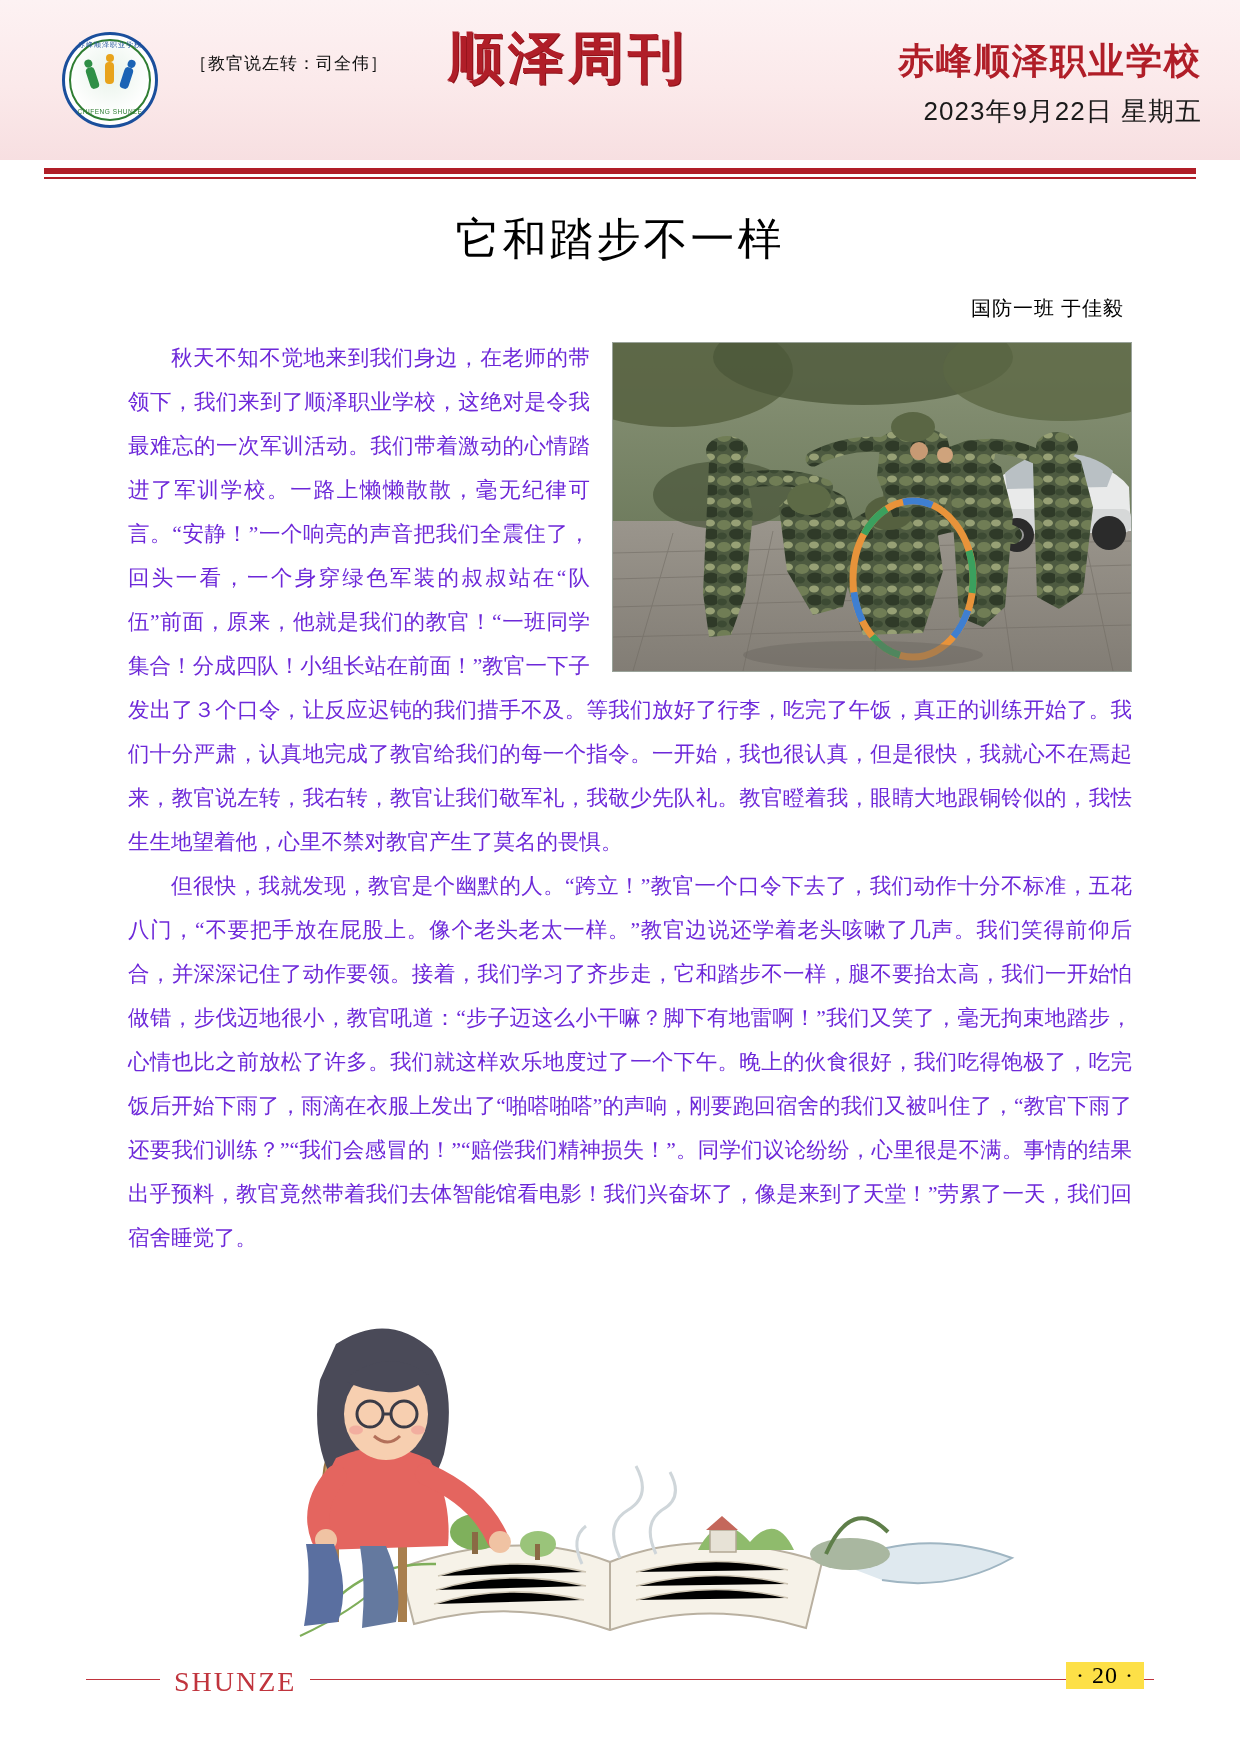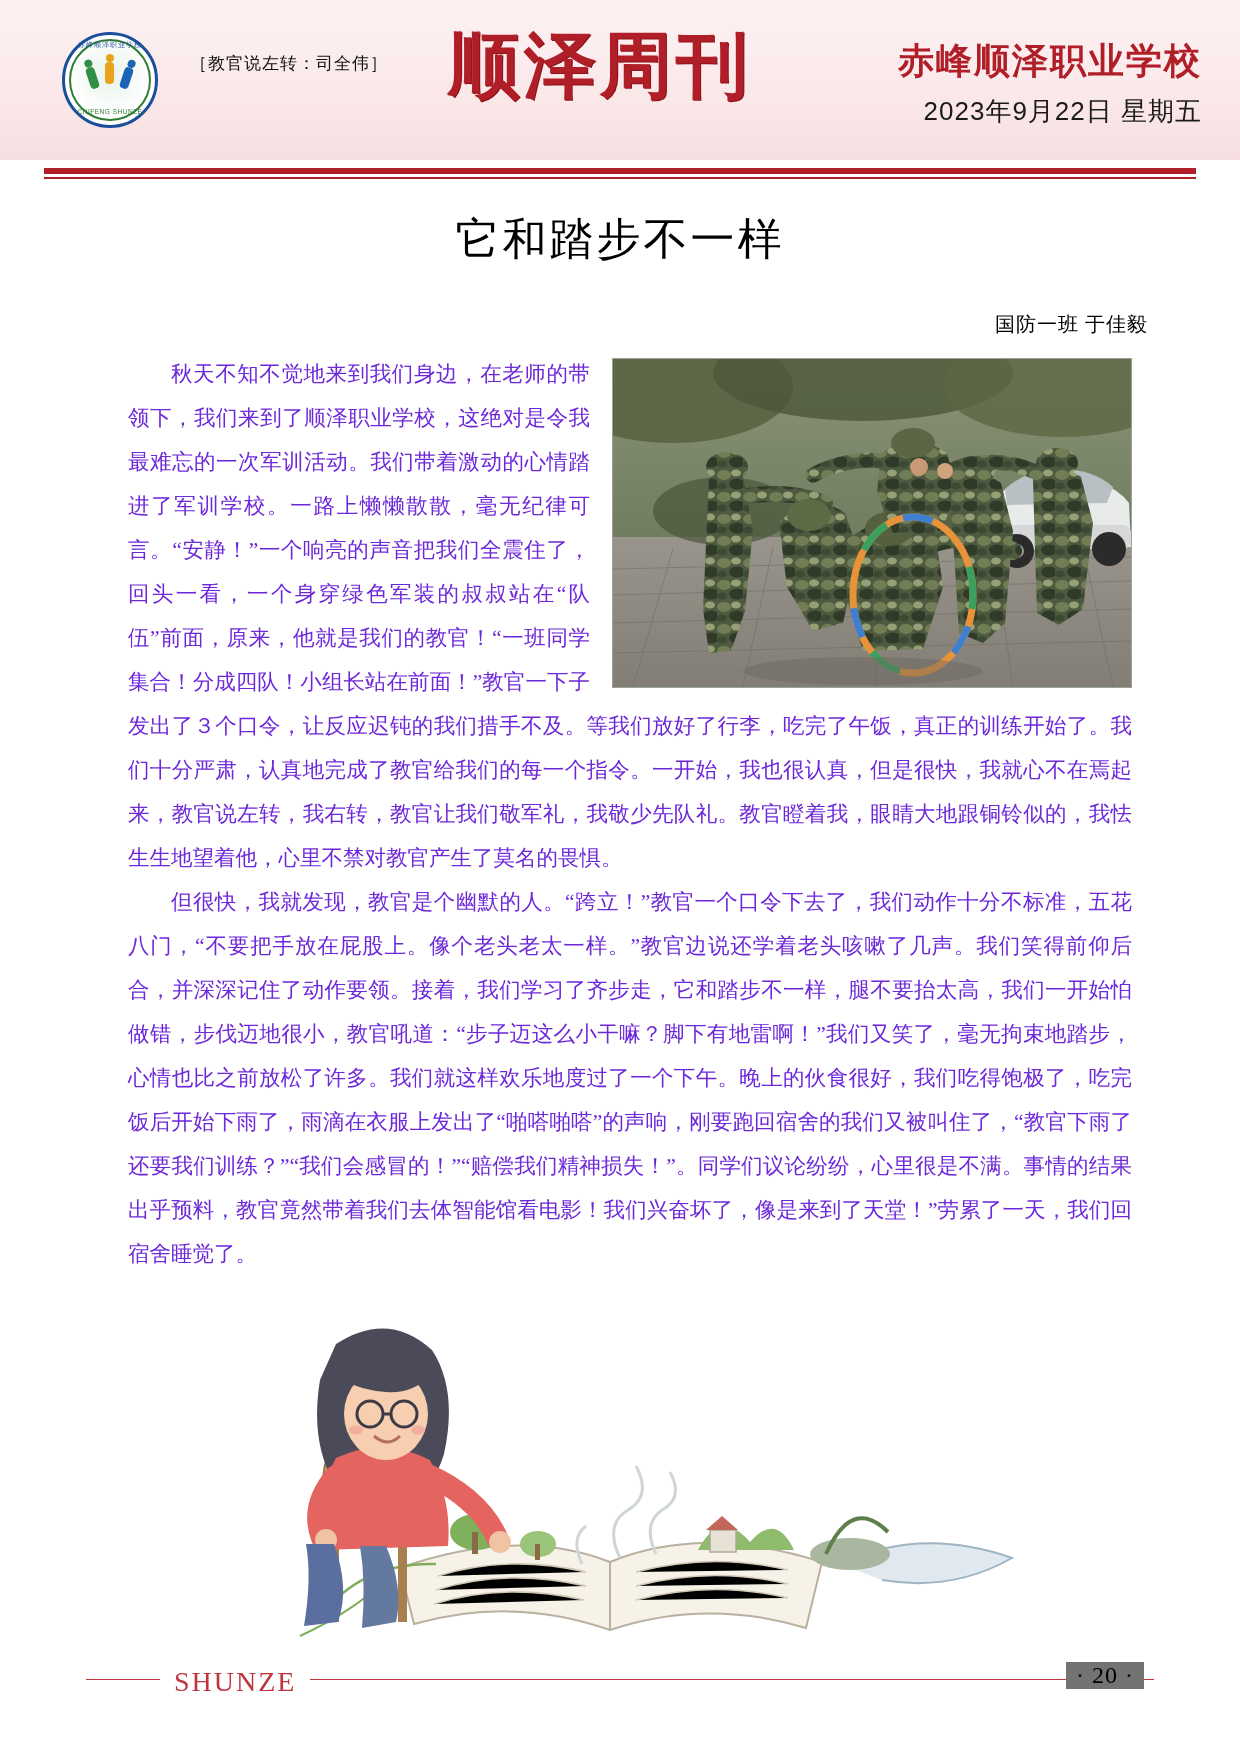--- a/index.html
+++ b/index.html
@@ -119,21 +119,21 @@
     font-size: 17px;
     color: #111111;
     letter-spacing: 1px;
     font-family: "Liberation Sans", sans-serif;
   }
 
   .paper-name {
     position: absolute;
     left: 448px;
     top: 30px;
-    font-size: 72px;
+    font-size: 56px;
     line-height: 1;
     color: #b01e28;
     font-weight: bold;
     letter-spacing: 4px;
     font-family: "Liberation Serif", serif;
     text-shadow: 1px 1px 0 #8d1219;
   }
 
   .school-block {
     position: absolute;
@@ -185,22 +185,22 @@
     text-align: center;
     font-size: 44px;
     letter-spacing: 3px;
     color: #000000;
     font-weight: normal;
     font-family: "Liberation Serif", serif;
     margin: 14px 0 0 0;
   }
   .byline {
     text-align: right;
-    padding-right: 92px;
-    margin-top: 42px;
+    padding-right: 116px;
+    margin-top: 26px;
     font-size: 20px;
     letter-spacing: 1px;
     color: #000000;
   }
 
   .body-area {
     position: relative;
     margin-top: 14px;
     padding: 0 108px 0 128px;
     font-size: 21.5px;
@@ -257,21 +257,21 @@
     padding: 0 14px;
     color: #c0343d;
     font-size: 28px;
     letter-spacing: 2px;
     font-family: "Liberation Serif", serif;
   }
   .footer-page {
     position: absolute;
     right: 96px;
     top: 2px;
-    background: #737373;
+    background: #fde047;
     padding: 0 10px;
     color: #000;
     font-size: 24px;
     letter-spacing: 1px;
   }
 </style>
 </head>
 <body>
 
 <div class="masthead">

